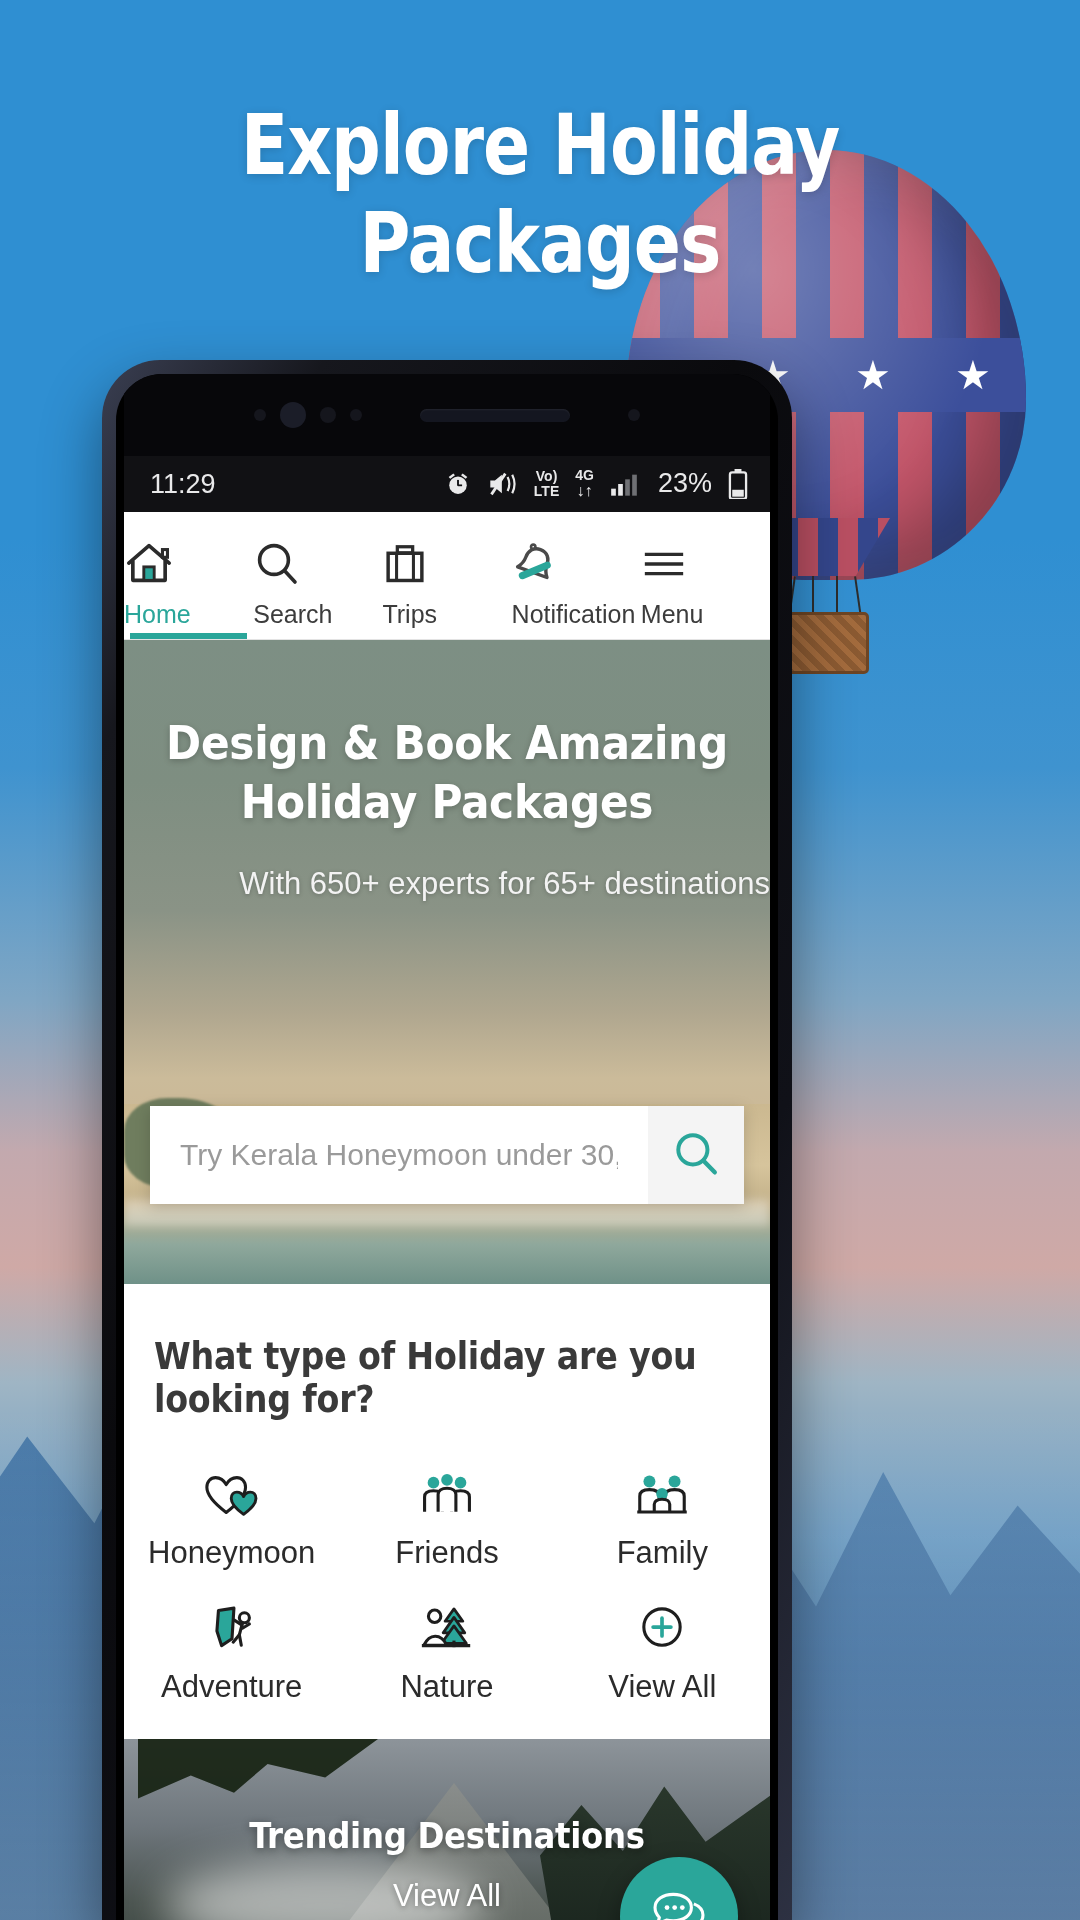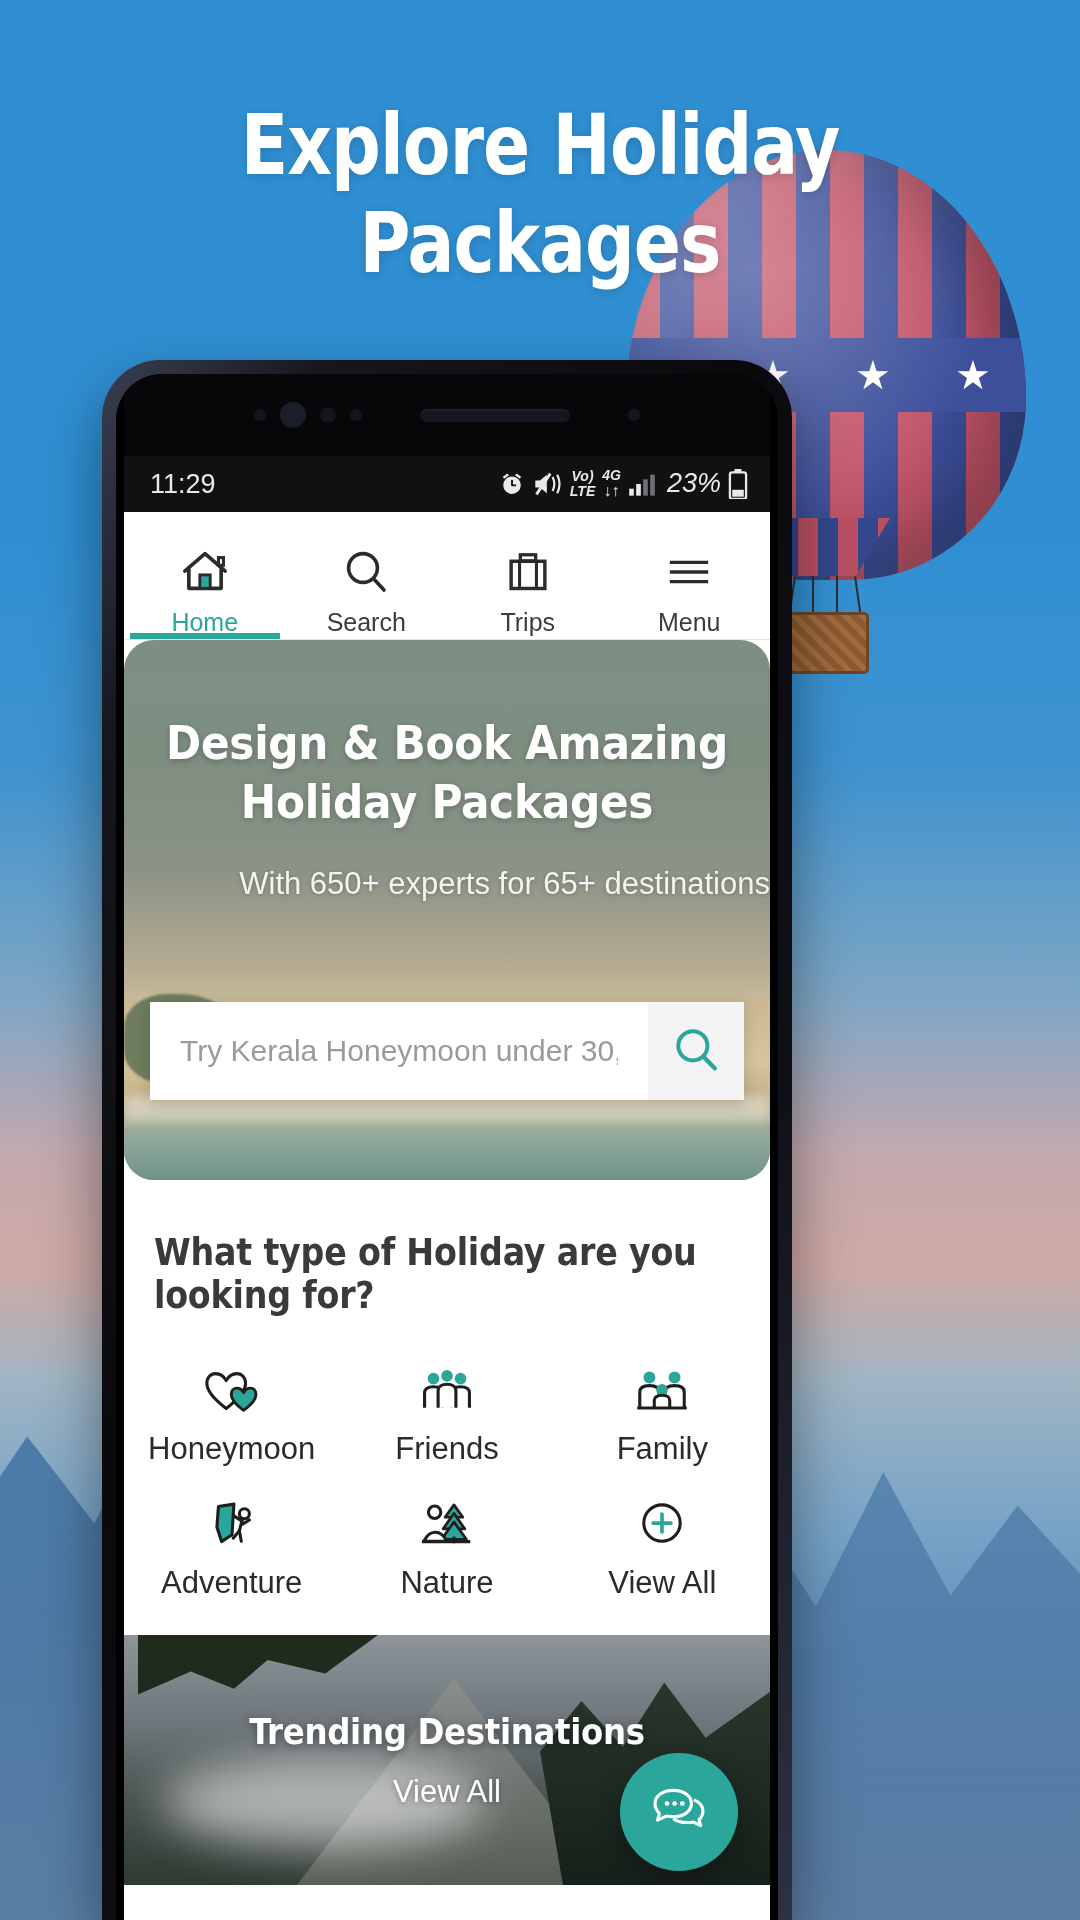--- a/index.html
+++ b/index.html
@@ -133,51 +133,50 @@
     background:#fff; overflow:hidden;
   }
 
   
   #statusbar {
     height:56px; background:#111114; color:#e9e9ea;
     display:flex; align-items:center; justify-content:space-between;
     padding:0 22px 0 26px;
     font-size:27px;
   }
-  #statusbar .right { display:flex; align-items:center; gap:7px;font-style:italic; }
+  #statusbar .right { display:flex; align-items:center; gap:16px; }
   .si { display:flex; flex-direction:column; align-items:center; justify-content:center;
         font-size:14px; font-weight:700; line-height:1.05; color:#e9e9ea; }
   .si svg { display:block; }
   #statusbar .battpct { font-size:27px; margin-left:4px; }
 
   
   #tabs {
     display:flex; background:#fff; height:128px; align-items:flex-end;
     border-bottom:1px solid #e3e3e3;
   }
   .tab {
-    flex:1; display:flex; flex-direction:column; align-items:center; justify-content:flex-end;
-    padding-bottom:2px; height:100%; position:relative;
+    flex:1; display:flex; flex-direction:column; align-items:flex-start; justify-content:flex-end;
+    padding-bottom:10px; height:100%; position:relative;
   }
   .tab .ic { height:56px; display:flex; align-items:center; justify-content:center; }
   .tab .lb { font-size:25px; color:#3c3c3c; margin-top:8px; }
   .tab.active .lb { color:#2aa69a; }
   .tab.active:after{
     content:""; position:absolute; left:6px; right:6px; bottom:0; height:6px; background:#2aa69a;
   }
 
   
   #hero {
-    position:relative; height:540px; overflow:hidden;
+    position:relative; height:644px; overflow:hidden;
     background:
       linear-gradient(to bottom,
         #7d8f84 0%, #7e8e81 22%, #8a9386 42%,
         #b0a78f 58%, #cbbb9a 68%, #cbb896 76%,
         #c9b28c 84%, #9fae9e 92%, #7f9a92 100%);
-    border-radius: 30px;
   }
   #hero .shore{
     position:absolute; left:0; right:0; bottom:0; height:180px;
     background:linear-gradient(to bottom,#cbb890 0%, #d6c49c 34%, #c2b089 56%, #8fa89c 78%, #6f9188 100%);
   }
   #hero .wave{
     position:absolute; left:0; right:0; bottom:58px; height:26px;
     background:rgba(255,255,255,.38); filter:blur(5px);
   }
   #hero .rock{
@@ -396,20 +395,30 @@
           <svg width="46" height="46" viewBox="0 0 24 24">
             <rect x="8" y="3" width="8" height="3.2" fill="none" stroke="#2b2b2b" stroke-width="1.7"></rect>
             <rect x="3.2" y="6.4" width="17.6" height="14.2" fill="none" stroke="#2b2b2b" stroke-width="1.8"></rect>
             <line x1="7.6" y1="6.4" x2="7.6" y2="20.6" stroke="#2b2b2b" stroke-width="1.6"></line>
             <line x1="16.4" y1="6.4" x2="16.4" y2="20.6" stroke="#2b2b2b" stroke-width="1.6"></line>
           </svg>
         </span>
         <span class="lb">Trips</span>
       </div>
 
+      <div class="tab">
+        <span class="ic">
+          <svg width="48" height="48" viewBox="0 0 24 24">
+            <path d="M12 4.4 C8.2 4.4 6.4 7.2 6.4 10.4 C6.4 13.6 5 15.4 4.2 16.4 L19.8 16.4 C19 15.4 17.6 13.6 17.6 10.4 C17.6 7.2 15.8 4.4 12 4.4 Z" fill="none" stroke="#4a4a4a" stroke-width="1.7" stroke-linejoin="round" transform="rotate(20 12 11)"></path>
+            <circle cx="10.6" cy="3.4" r="1.1" fill="none" stroke="#4a4a4a" stroke-width="1.3"></circle>
+            <path d="M5.2 17.8 L17.6 12.6" stroke="#2aa69a" stroke-width="3.6" stroke-linecap="round"></path>
+          </svg>
+        </span>
+        <span class="lb">Notification</span>
+      </div>
 
       <div class="tab">
         <span class="ic">
           <svg width="46" height="40" viewBox="0 0 24 20">
             <line x1="2" y1="5" x2="22" y2="5" stroke="#2b2b2b" stroke-width="1.7"></line>
             <line x1="2" y1="10" x2="22" y2="10" stroke="#2b2b2b" stroke-width="1.7"></line>
             <line x1="2" y1="15" x2="22" y2="15" stroke="#2b2b2b" stroke-width="1.7"></line>
           </svg>
         </span>
         <span class="lb">Menu</span>

